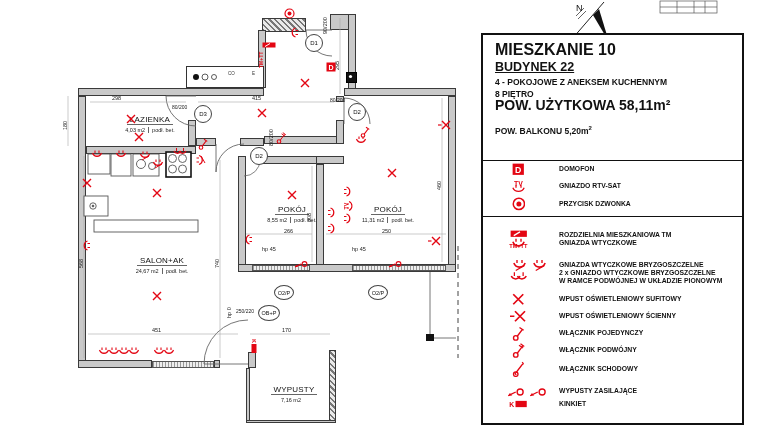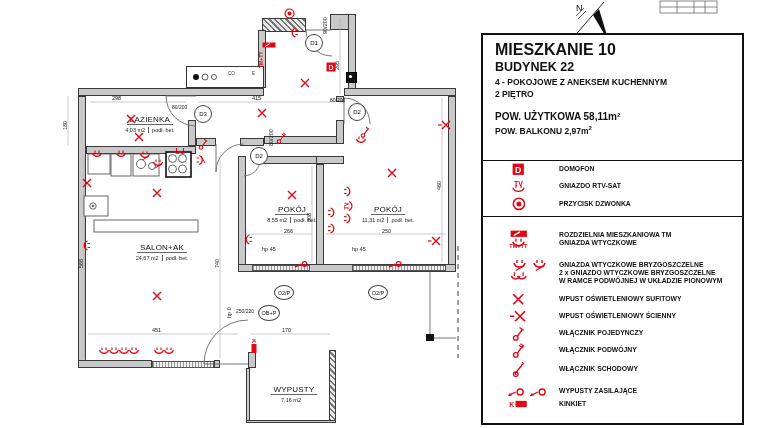--- a/index.html
+++ b/index.html
@@ -148,21 +148,21 @@
           <span class="f">podł. bet.</span>
         </span>
     </div>
     <div class="rlabel" style="left:352px;top:198px;width:72px;">
       <span class="nm">POKÓJ</span>
       <span class="sub">
           <span class="a">11,31 m2</span>
           <span class="f">podł. bet.</span>
         </span>
     </div>
-    <div class="rlabel" style="left:120px;top:236px;width:84px;">
+    <div class="rlabel" style="left:120px;top:249px;width:84px;">
       <span class="nm">SALON+AK</span>
       <span class="sub">
           <span class="a">24,67 m2</span>
           <span class="f">podł. bet.</span>
         </span>
     </div>
     <div class="rlabel" style="left:258px;top:378px;width:72px;">
       <span class="nm">WYPUSTY</span>
       <span class="sub">
           <span class="a" style="border-right:none;">7,16 m2</span>
@@ -359,26 +359,26 @@
           <path d="M4,1L12,9M12,1L4,9" stroke="#e30613" stroke-width="1.4" fill="none"></path>
         </svg></span>
       <span class="psym" style="left: 246px; top: 342px; transform: rotate(90deg);"><svg width="16" height="8">
           <text x="3" y="6.5" fill="#e30613" font-size="5.5" font-weight="bold" text-anchor="middle" font-family="Liberation Sans,sans-serif">K</text>
           <rect x="6" y="1.5" width="9" height="5" fill="#e30613"></rect>
         </svg></span>
     </div>
 
   <div class="panel">
     <div class="pt" style="top:6px;font-size:16px;">MIESZKANIE 10</div>
-    <div class="pt" style="top:25px;font-size:12.5px;">BUDYNEK 22</div>
+    <div class="pt" style="top:25px;font-size:12.5px;text-decoration:underline;">BUDYNEK 22</div>
     <div class="pt" style="top:42px;font-size:8.5px;">4 - POKOJOWE Z ANEKSEM KUCHENNYM</div>
-    <div class="pt" style="top:54px;font-size:8.5px;">2 PIĘTRO</div>
-    <div class="pt" style="top:76px;font-size:10px;">POW. UŻYTKOWA 58,11m²</div>
+    <div class="pt" style="top:54px;font-size:8.5px;">8 PIĘTRO</div>
+    <div class="pt" style="top:62px;font-size:14px;">POW. UŻYTKOWA 58,11m²</div>
     <div class="pt" style="top:90px;font-size:8.5px;">
-      <span>POW. BALKONU 2,97m</span><sup class="s2">2</sup>
+      <span>POW. BALKONU 5,20m</span><sup class="s2">2</sup>
     </div>
 
     <div class="divline" style="top:125px;"></div>
     <div class="divline" style="top:181px;"></div>
 
     <div class="lrow" style="top:128px;">
       <span class="ic">
           <svg width="10" height="10">
             <rect x="0.5" y="0.5" width="9" height="9" fill="#e30613"></rect>
             <text x="5" y="7.8" fill="#fff" font-size="7" font-weight="bold" text-anchor="middle" font-family="Liberation Sans,sans-serif">D</text>

